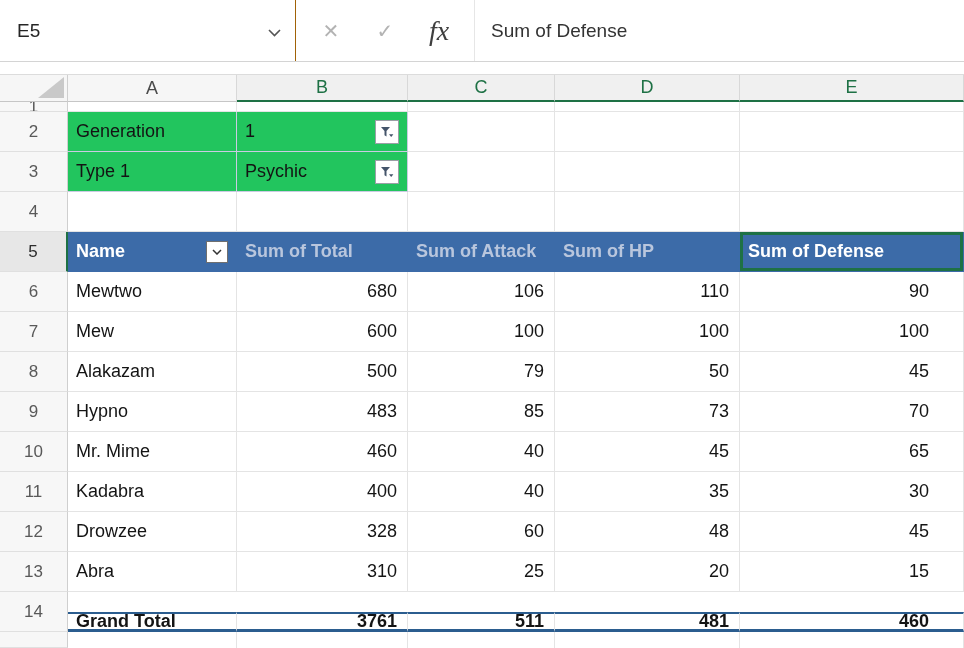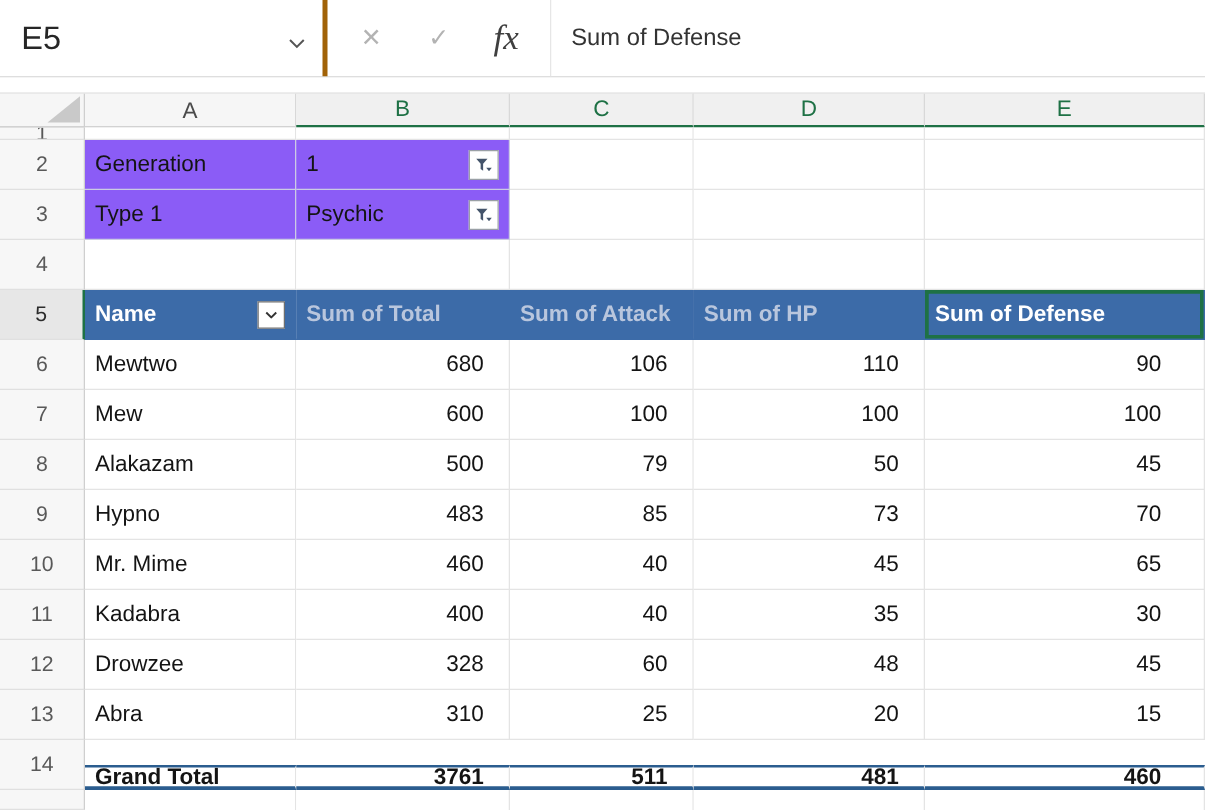--- a/index.html
+++ b/index.html
@@ -2,23 +2,23 @@
 <html><head>
 <meta charset="utf-8">
 <style>
   * { box-sizing: border-box; margin: 0; padding: 0; }
   html,body { width: 964px; height: 648px; overflow: hidden; background: #fff;
               font-family: "Liberation Sans", "DejaVu Sans", sans-serif; }
 
   
   .formula-bar { height: 62px; display: flex; align-items: stretch;
                  border-bottom: 1px solid #d4d4d4; background: #fff; }
-  .name-box { width: 262px; display: flex; align-items: center; justify-content: space-between;
-              padding: 0 14px 0 17px; border-right: 4px solid #a16207;
-              font-size: 26px; color: #262626; cursor: default; }
+  .name-box { width: 296px; display: flex; align-items: center; justify-content: space-between;
+              padding: 0 14px 0 17px; border-right: 1px solid #a16207;
+              font-size: 19px; color: #262626; cursor: default; }
   .fx-group { display: flex; align-items: center; padding: 0 8px;
               border-right: 1px solid #e6e6e6; }
   .fxbtn { width: 54px; text-align: center; font-size: 20px; line-height: 62px; }
   .fxbtn.cancel, .fxbtn.confirm { color: #b3b3b3; }
   .fxbtn.fx { font-family: "Liberation Serif", "DejaVu Serif", serif; font-style: italic;
               color: #3f3f3f; font-size: 28px; }
   .formula-input { flex: 1; display: flex; align-items: center; padding-left: 16px;
                    font-size: 19px; color: #333; }
 
   .fb-spacer { height: 12px; background: #fff; }
@@ -43,26 +43,26 @@
   
   .g { background: #f7f7f7; border-right: 1px solid #cfcfcf; border-bottom: 1px solid #e0e0e0;
        color: #595959; font-size: 17px; display: flex; align-items: center; justify-content: center;
        overflow: hidden; }
   .g.sel { background: #e7e7e7; border-right: 2px solid #1e7145; color: #2c2c2c; }
 
   
   .c { background: #fff; border-right: 1px solid #e4e4e4; border-bottom: 1px solid #e4e4e4;
        display: flex; align-items: center; padding: 0 8px; font-size: 18px;
        color: #141414; white-space: nowrap; overflow: hidden; }
-  .c.num { justify-content: flex-end; padding-right: 20px;
+  .c.num { justify-content: flex-end; padding-right: 10px;
            font-variant-numeric: tabular-nums; }
   .c.num.last { padding-right: 34px; }
 
   
-  .c.lav { background: #8b5cf6; border-right: 1px solid #cbcbe3; border-bottom: 1px solid #cbcbe3; }
+  .c.lav { background: #22c55e; border-right: 1px solid #cbcbe3; border-bottom: 1px solid #cbcbe3; }
   .fbtn { width: 24px; height: 24px; margin-left: auto; background: #fff;
           border: 1px solid #9aa0a6; display: flex; align-items: center; justify-content: center; }
 
   
   .c.ph { background: #3c6ba8; color: #fff; font-weight: 700;
           border-right: 1px solid #3c6ba8; border-bottom: 1px solid #3c6ba8; }
   .c.ph.dim { color: #b9c6dd; }
   .c.ph.active { box-shadow: inset 0 0 0 3px #1e7145; color: #fff; }
   .ddbtn { width: 22px; height: 22px; margin-left: auto; background: #fff;
            border: 1px solid #6f6f6f; display: flex; align-items: center; justify-content: center; }

